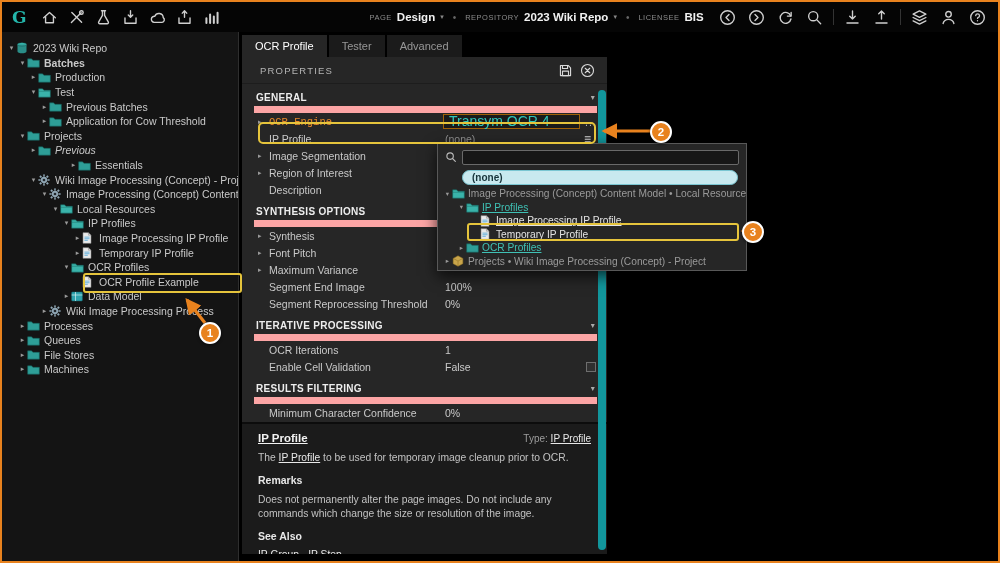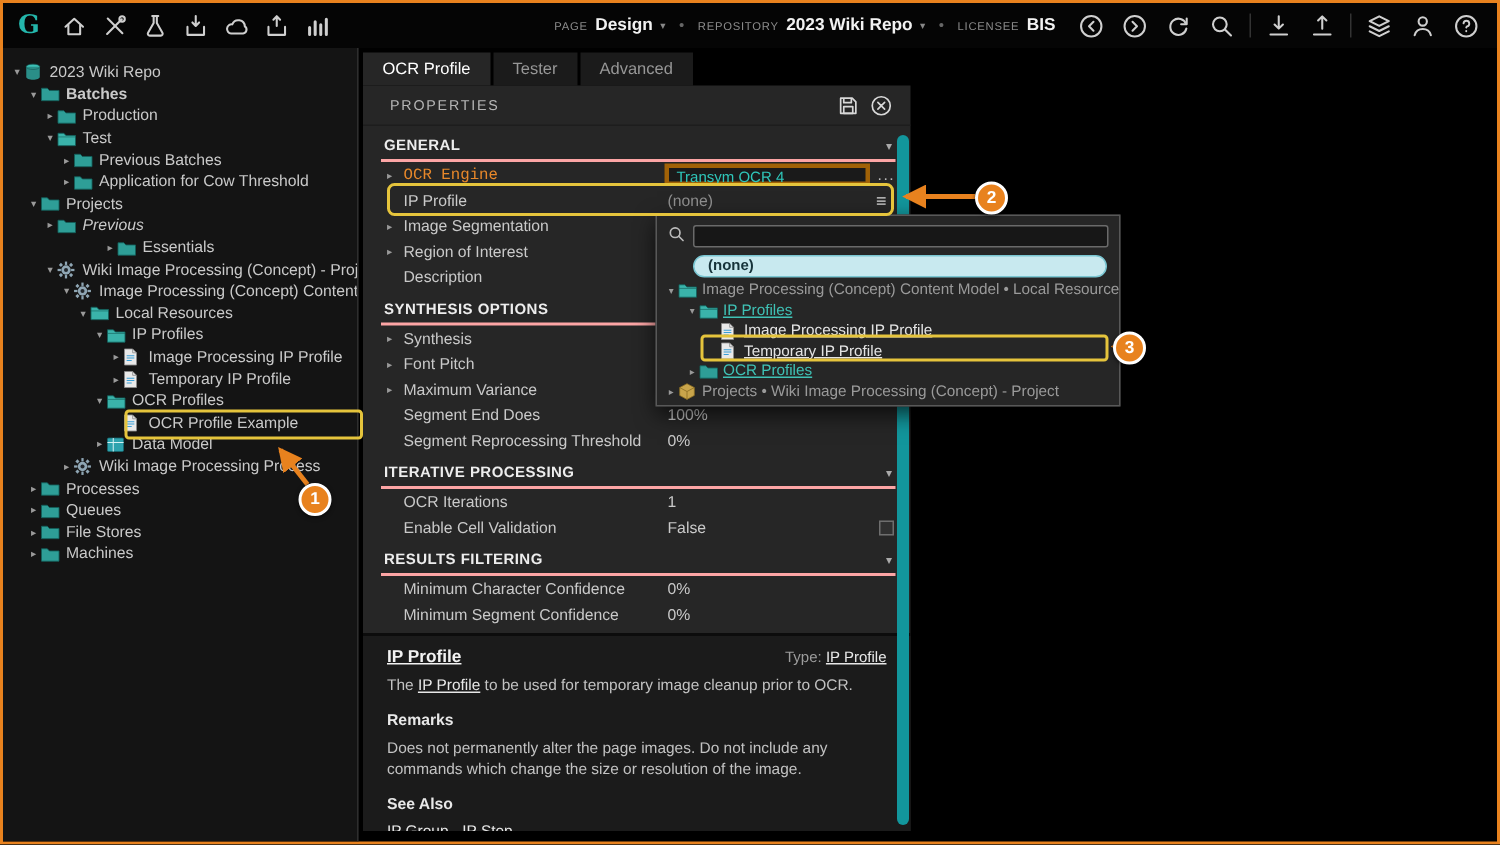--- a/index.html
+++ b/index.html
@@ -37,30 +37,30 @@
   .tab { padding:0 13px; display:flex; align-items:center; font-size:11px; background:#1b1b1b; color:#979797; cursor:pointer; }
   .tab.active { background:#262626; color:#fff; }
 
   
   .panel { position:absolute; left:240px; top:55px; width:365px; height:497px; background:#262626; z-index:6; }
   .props-header { height:27px; display:flex; align-items:center; padding:0 12px 0 18px;
     color:#b5b5b5; font-size:9.5px; letter-spacing:1.2px; border-bottom:1px solid #1d1d1d; }
   .ph-icons { margin-left:auto; display:flex; gap:7px; align-items:center; }
   .ph-icons span { cursor:pointer; display:flex; }
   .section-header { display:flex; align-items:center; margin:7px 10px 0 12px; padding:1px 2px 3px 2px;
-    border-bottom:2px solid #fca5a5; color:#ededed; font-weight:bold; font-size:10px; letter-spacing:.3px; }
+    border-bottom:7px solid #fca5a5; color:#ededed; font-weight:bold; font-size:10px; letter-spacing:.3px; }
   .section-header .chev { margin-left:auto; color:#aaa; font-size:8px; font-weight:normal; cursor:pointer; }
   .prow { position:relative; height:17px; display:flex; align-items:center; padding-left:16px; }
   .prow .expander { width:10px; font-size:7px; color:#999; }
   .prow .plabel { font-size:10.5px; color:#c9c9c9; position:absolute; left:27px; }
   .prow .plabel.orange { color:#e8882a;font-family:Liberation Mono, monospace; }
   .prow .pvalue { position:absolute; left:203px; font-size:10.5px; color:#c9c9c9; }
   .prow .pvalue.muted { color:#8f8f8f; }
-  .value-box { position:absolute; left:201px; width:137px; height:15px; border:3px solid #a16207;
-    background:#1a1a1a; color:#2fc7ba; font-size:10px; line-height:13px; padding:0 5px; cursor:pointer; }
+  .value-box { position:absolute; left:201px; width:137px; height:15px; border:1px solid #a16207;
+    background:#1a1a1a; color:#2fc7ba; font-size:14px; line-height:13px; padding:0 5px; cursor:pointer; }
   .more-btn { position:absolute; left:343px; color:#bbb; font-size:10.5px; letter-spacing:1px; cursor:pointer; }
   .menu-icon { position:absolute; right:16px; color:#d5d5d5; font-size:12px; cursor:pointer; }
   .pcheckbox { position:absolute; right:11px; width:10px; height:10px; background:#303030; border:1px solid #6e6e6e; cursor:pointer; }
 
   
   .help { position:absolute; left:0; right:0; top:365px; bottom:0; background:#1b1b1b;
     border-top:2px solid #0c0c0c; padding:8px 16px 0 16px; overflow:hidden; }
   .help-title-row { display:flex; align-items:baseline; }
   .help-title { font-size:11.5px; font-weight:bold; color:#f2f2f2; text-decoration:underline; }
   .help-type { margin-left:auto; font-size:10px; color:#9c9c9c; }
@@ -541,21 +541,21 @@
         <div class="prow">
           <span class="expander">▸</span>
           <span class="plabel">Font Pitch</span>
         </div>
         <div class="prow">
           <span class="expander">▸</span>
           <span class="plabel">Maximum Variance</span>
         </div>
         <div class="prow">
           <span class="expander"></span>
-          <span class="plabel">Segment End Does</span>
+          <span class="plabel">Segment End Image</span>
           <span class="pvalue">100%</span>
         </div>
         <div class="prow">
           <span class="expander"></span>
           <span class="plabel">Segment Reprocessing Threshold</span>
           <span class="pvalue">0%</span>
         </div>
         <div class="section-header">
           <span>ITERATIVE PROCESSING</span>
           <span class="chev">▾</span>

